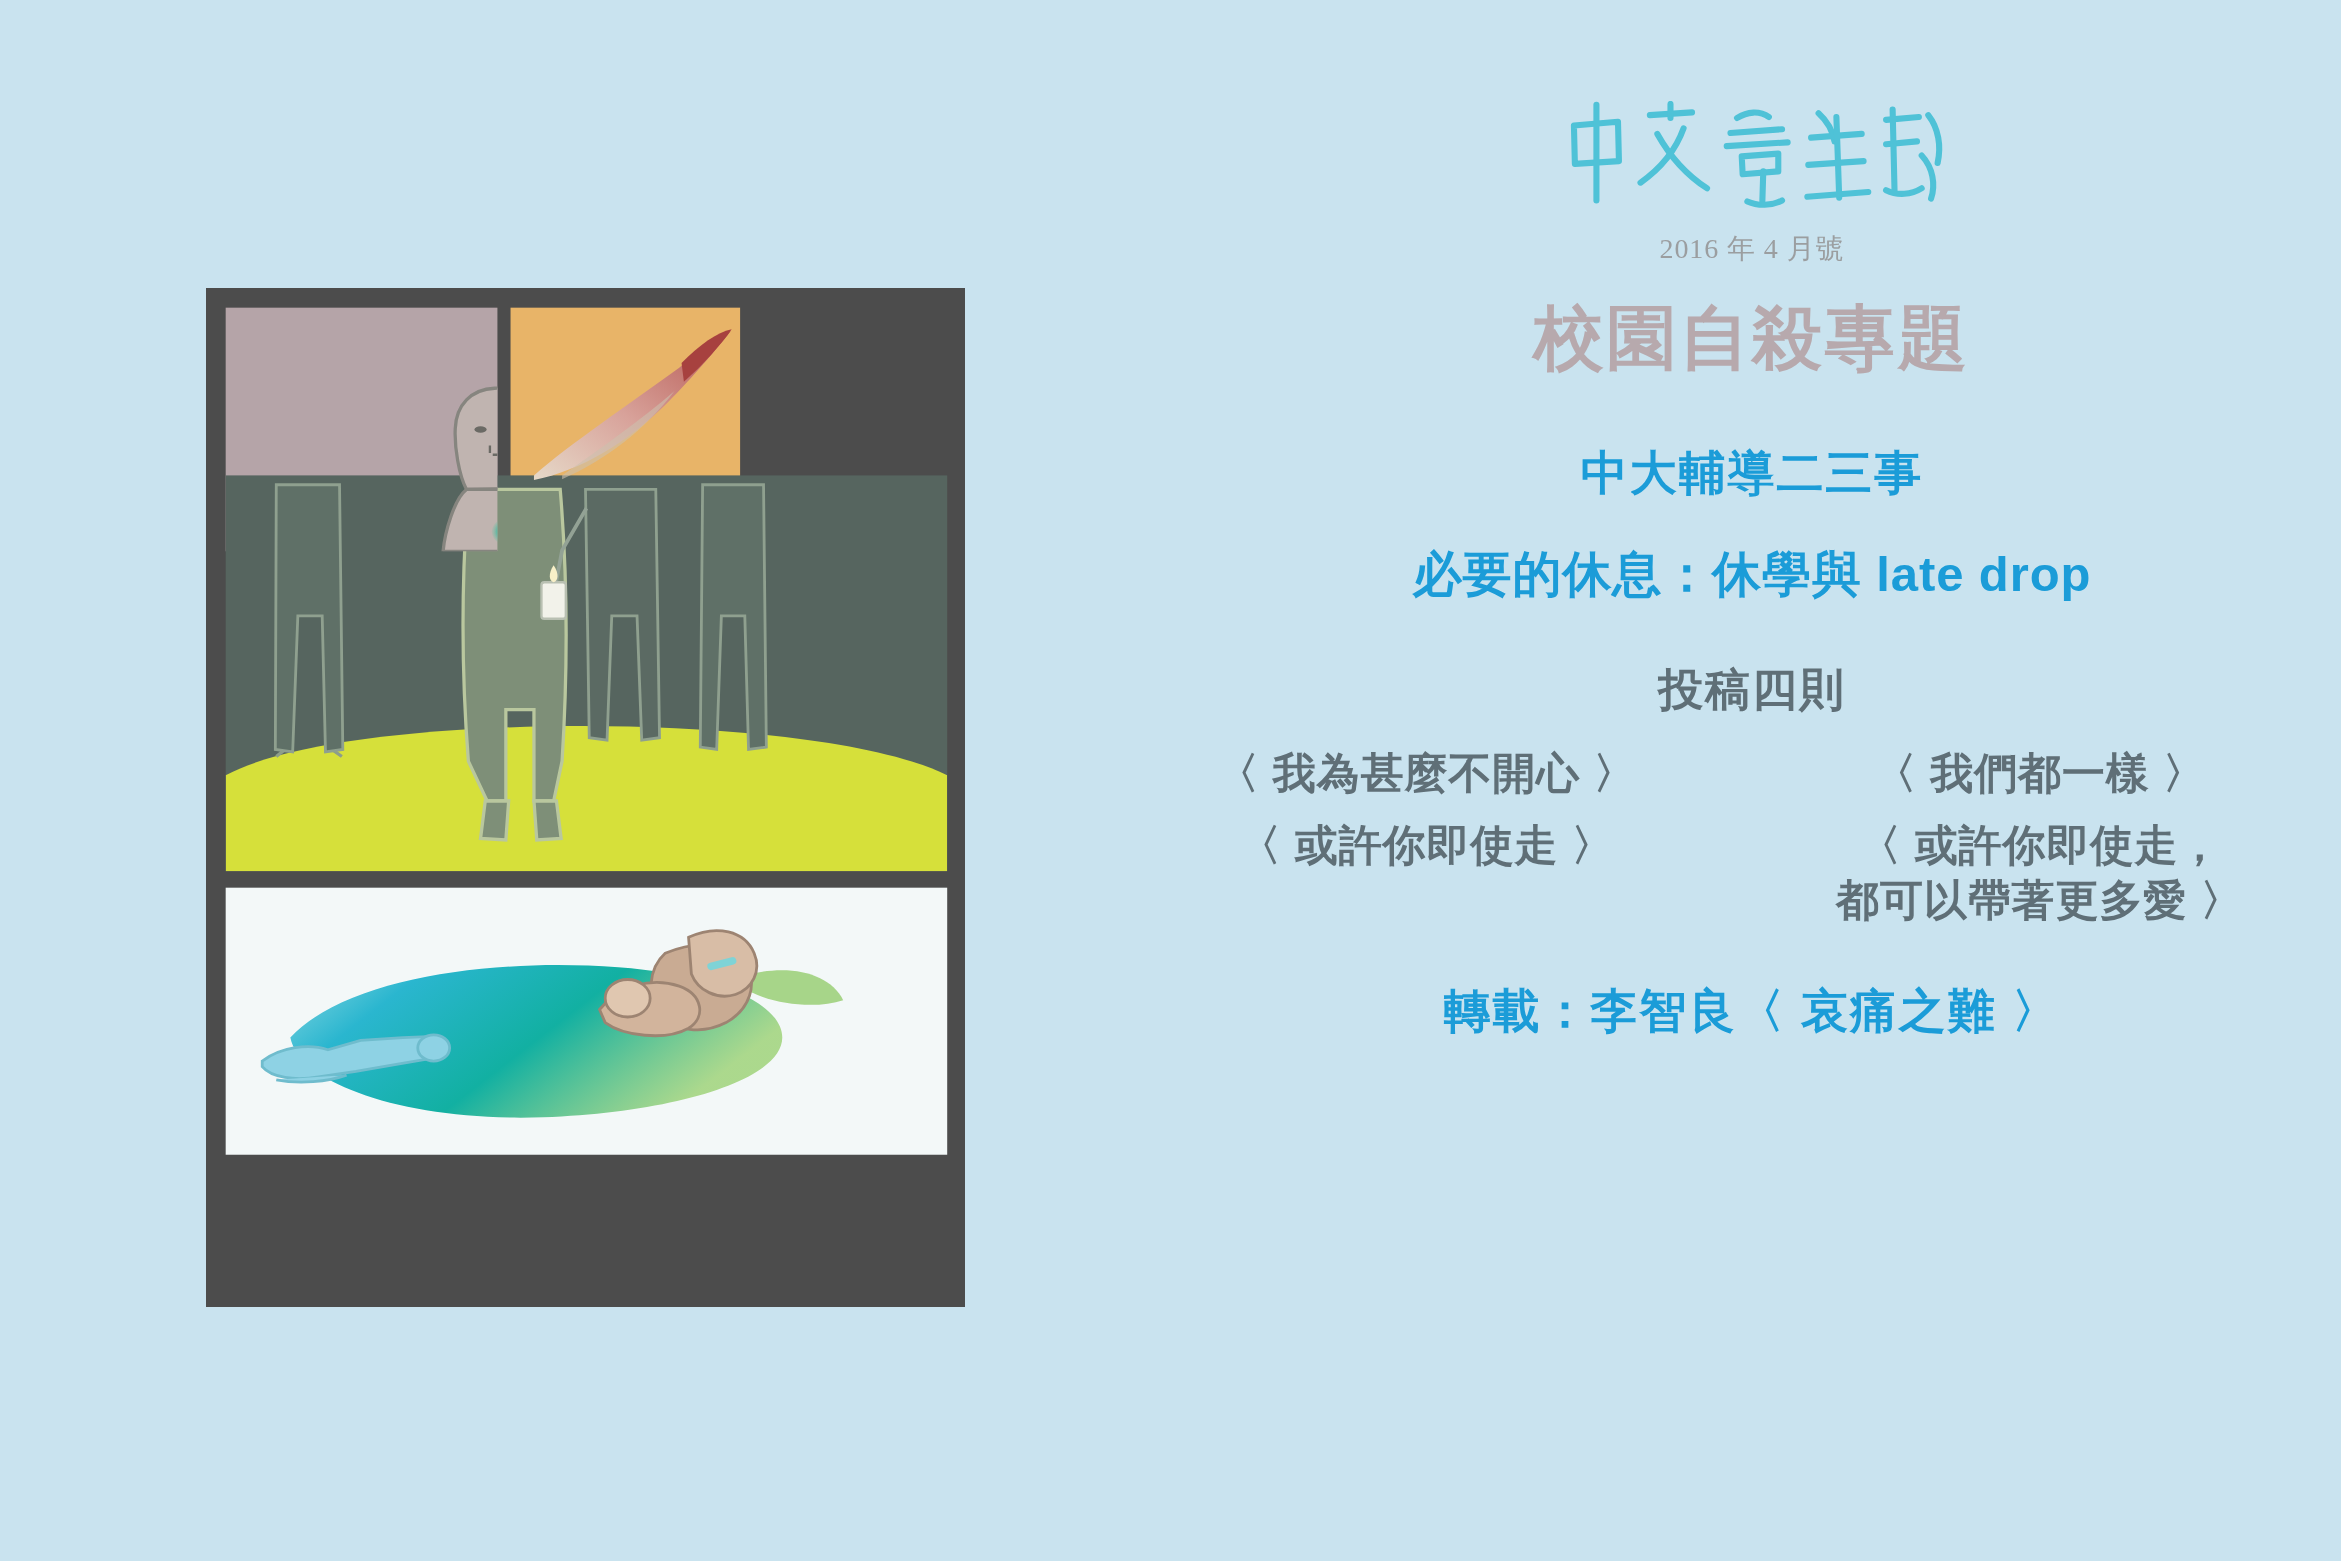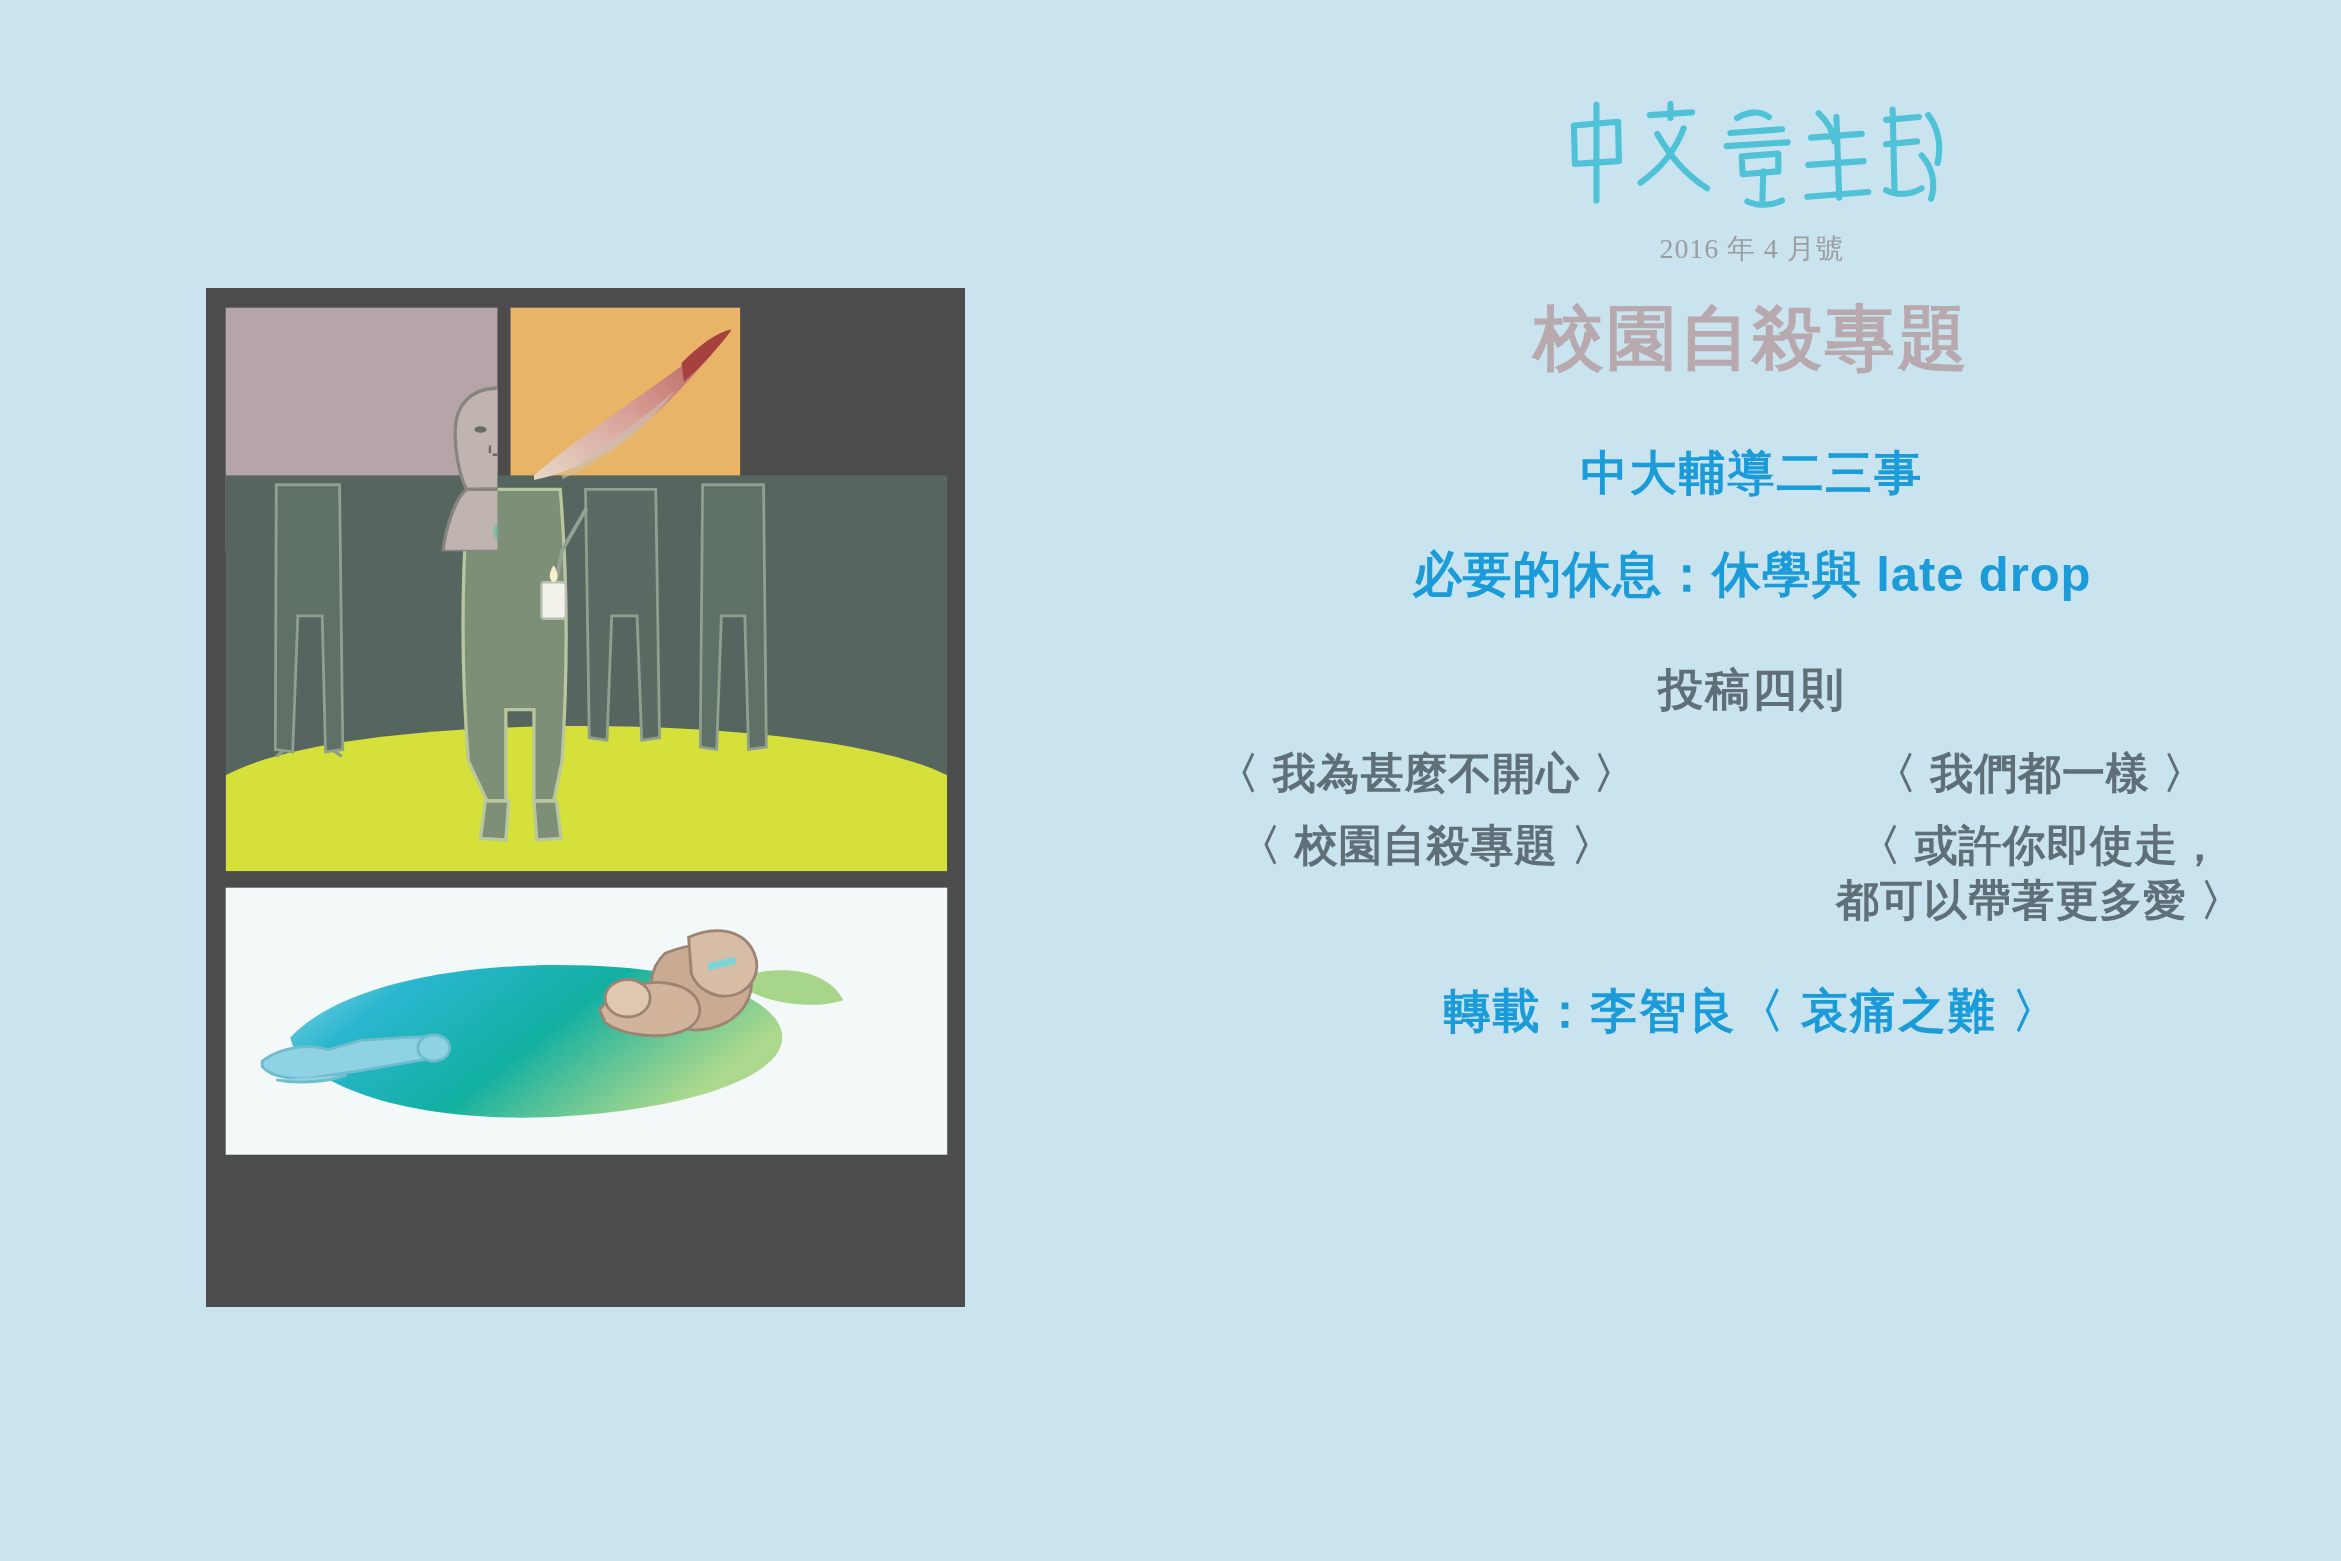--- a/index.html
+++ b/index.html
@@ -271,21 +271,21 @@
   <div class="section-b">必要的休息：休學與 late drop</div>
 
   <div class="section-c">投稿四則</div>
 
   <div class="essay-grid">
     <div class="essay-row">
       <div class="essay-cell cell-l">〈 我為甚麼不開心 〉</div>
       <div class="essay-cell cell-r">〈 我們都一樣 〉</div>
     </div>
     <div class="essay-row">
-      <div class="essay-cell cell-l">〈 校園自殺專題 〉</div>
+      <div class="essay-cell cell-l">〈 或許你即使走 〉</div>
       <div class="essay-cell cell-r two-line">
         <div>〈 或許你即使走，</div>
         <div>都可以帶著更多愛 〉</div>
       </div>
     </div>
   </div>
 
   <div class="reprint">轉載：李智良〈 哀痛之難 〉</div>
 </div>
 

